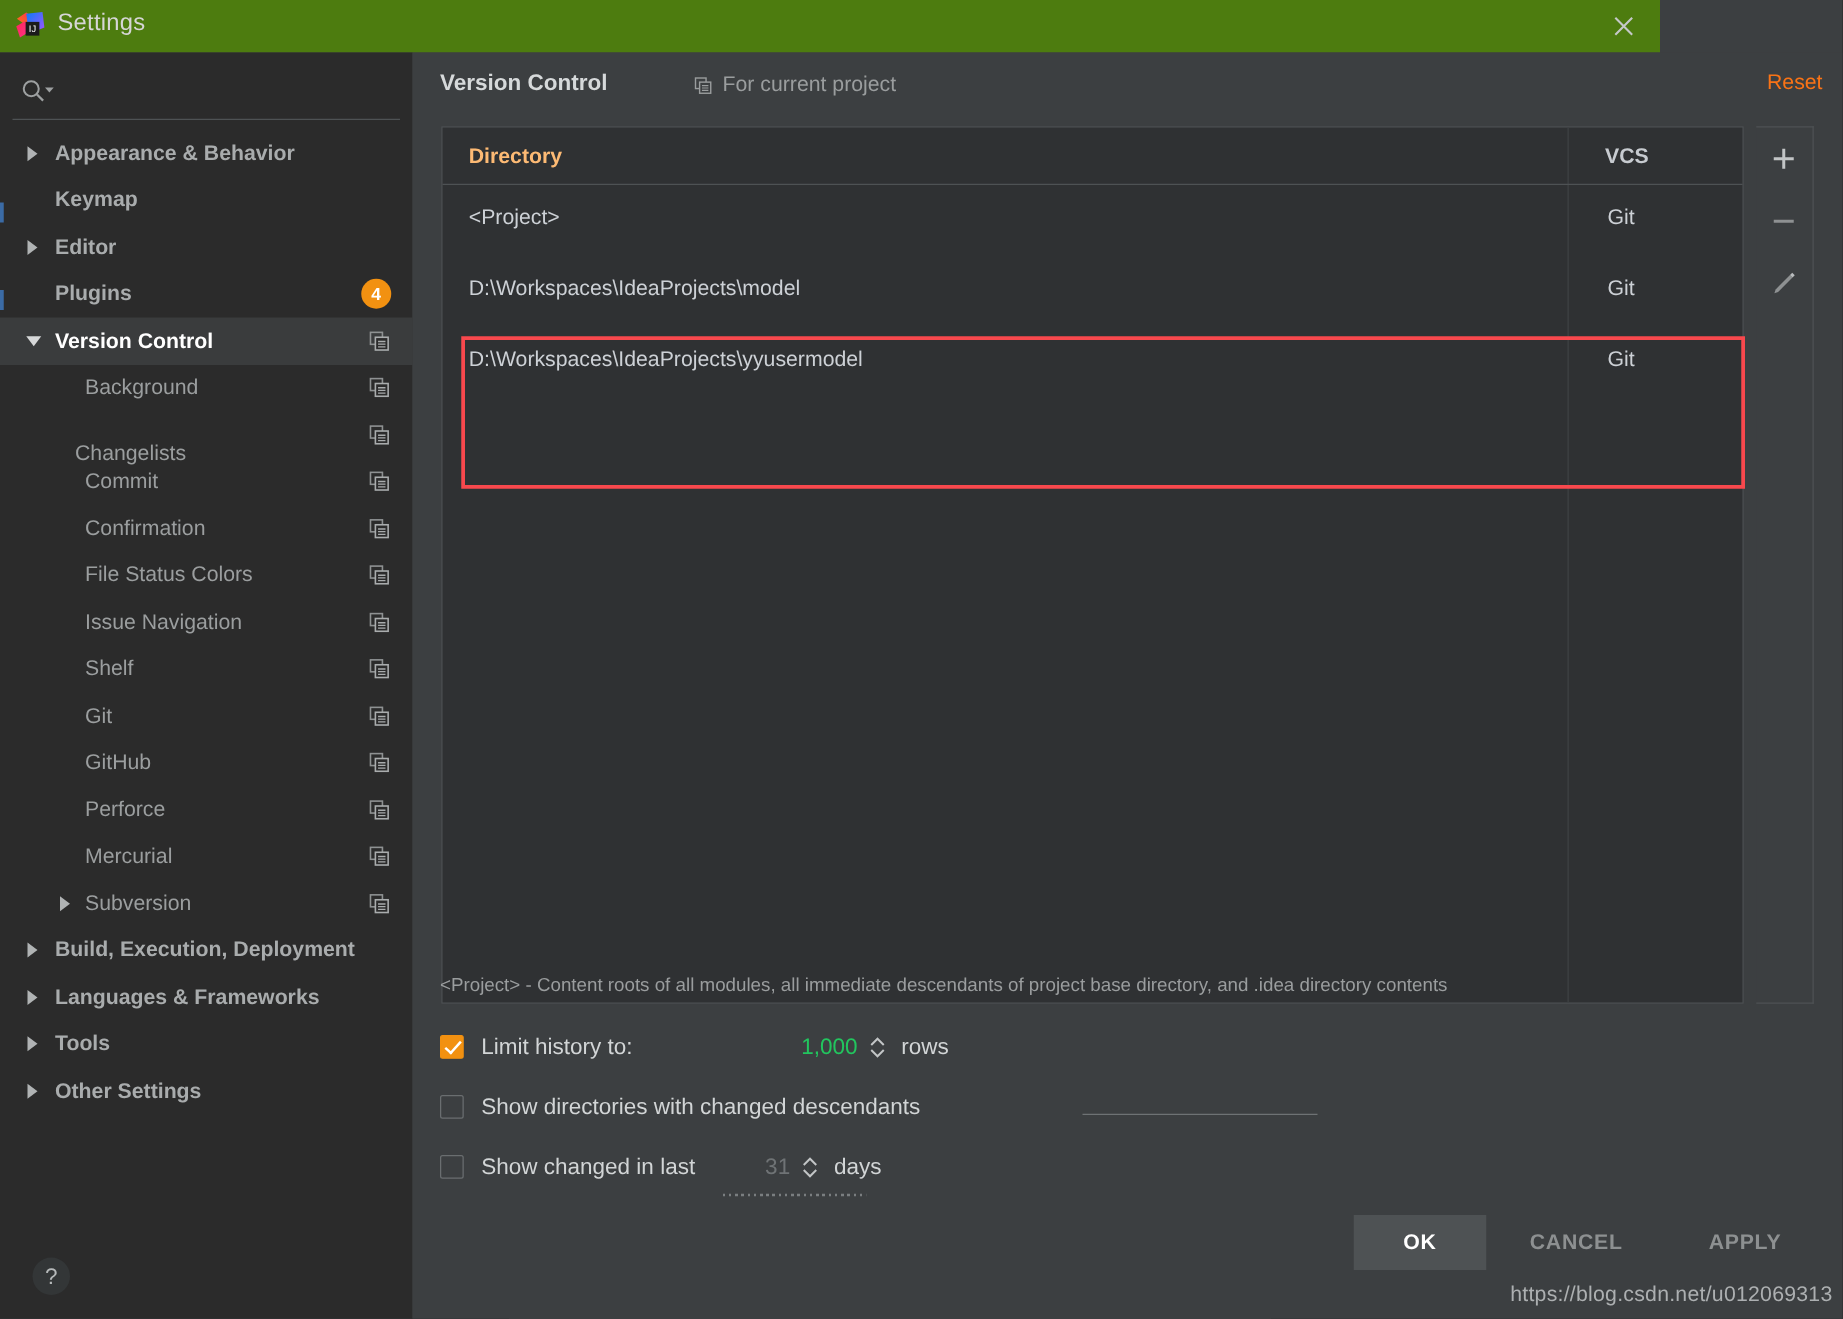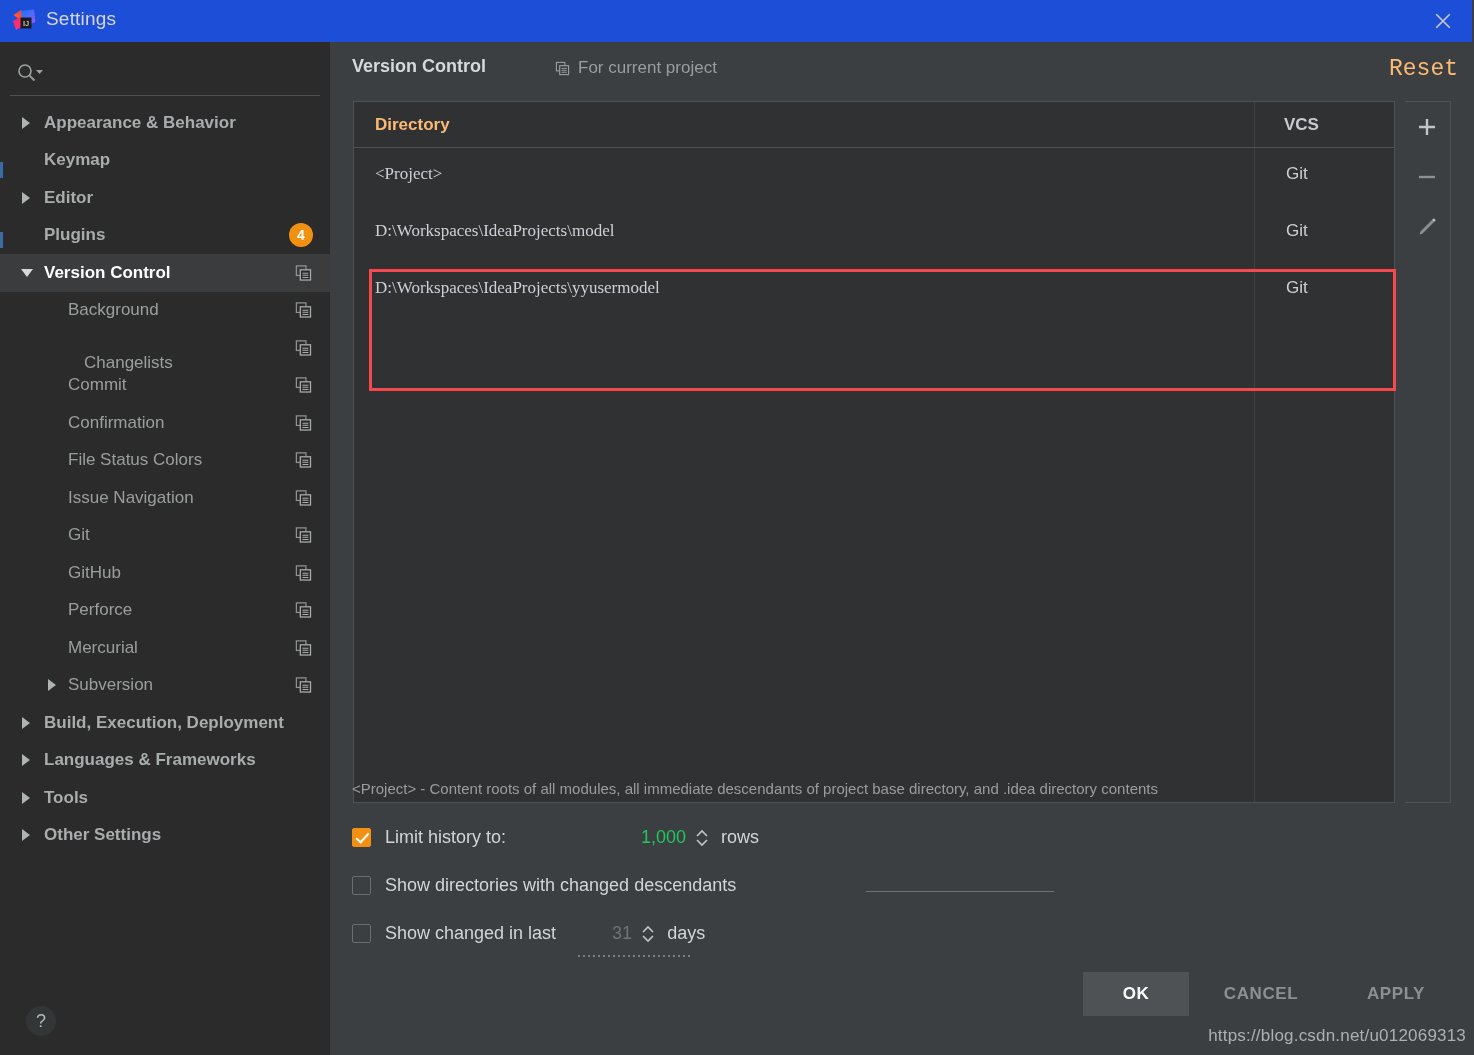--- a/index.html
+++ b/index.html
@@ -6,22 +6,22 @@
   html, body {
     width: 1474px; height: 1055px;
     background: #2b2b2b;
     font-family: "Liberation Sans", sans-serif;
     overflow: hidden;
   }
   #root { position: relative; width: 1474px; height: 1055px; background: #3c3f41; }
 
   
   .titlebar {
-    position: absolute; left: 0; top: 0; width: 1472px; height: 42px;
-    background: #1d4ed8; display: flex; align-items: center;
+    position: absolute; left: 0; top: 0; width: 1328px; height: 42px;
+    background: #4d7c0f; display: flex; align-items: center;
   }
   .ij-logo { position: absolute; left: 12px; top: 9px; width: 24px; height: 24px; }
   .title-text {
     position: absolute; left: 46px; top: 8px;
     font-size: 19px; color: #d6d6d6; letter-spacing: .2px;
   }
   .close-btn {
     position: absolute; right: 14px; top: 6px; width: 30px; height: 30px;
     display: flex; align-items: center; justify-content: center; cursor: pointer;
   }
@@ -68,32 +68,32 @@
     justify-content: center;
   }
   .edge-mark {
     position: absolute; left: 0; width: 3px; height: 16px; background: #3b6ba5;
   }
 
   
   .main { position: absolute; left: 330px; top: 42px; width: 1144px; height: 1013px; background: #3c3f41; }
   .mh-title { position: absolute; left: 22px; top: 14px; font-size: 18px; font-weight: bold; color: #d6d9da; }
   .mh-scope { position: absolute; left: 225px; top: 16px; font-size: 17px; color: #9a9d9e; display: flex; align-items: center; gap: 8px; text-align: center; }
-  .reset-link { position: absolute; right: 16px; top: 14px; font-size: 23px; color: #fdba74; cursor: pointer; font-family: Liberation Mono, monospace; }
+  .reset-link { position: absolute; right: 16px; top: 14px; font-size: 17px; color: #f97316; cursor: pointer; }
 
   .table-box {
     position: absolute; left: 23px; top: 59px; width: 1042px; height: 702px;
     border: 1px solid #4e5254; background: #2f3133;
   }
   .thead { height: 46px; border-bottom: 1px solid #4e5254; position: relative; }
   .th-dir { position: absolute; left: 21px; top: 13px; font-size: 17px; font-weight: bold; color: #fdba74; }
   .th-vcs { position: absolute; left: 930px; top: 13px; font-size: 17px; font-weight: bold; color: #c7cbd0; }
   .col-sep { position: absolute; left: 900px; top: 0; bottom: 0; width: 1px; background: #3f4244; }
   .trow { position: relative; height: 57px; }
-  .td-dir { position: absolute; left: 21px; top: 16px; font-size: 17px; color: #cdd1d6; white-space: nowrap; font-family: Liberation Serif, serif; }
+  .td-dir { position: absolute; left: 21px; top: 16px; font-size: 17px; color: #cdd1d6; white-space: nowrap; }
   .td-vcs { position: absolute; left: 932px; top: 16px; font-size: 17px; color: #cdd1d6; }
 
   .side-tools {
     position: absolute; left: 1075px; top: 59px; width: 46px; height: 702px;
     border: 1px solid #4e5254; border-left: none; background: #3c3f41;
   }
   .tool-btn { position: relative; width: 44px; height: 50px; display: flex; align-items: center; justify-content: center; cursor: pointer; }
 
   .hl-box {
     position: absolute; left: 15px; top: 167px; width: 1027px; height: 122px;
@@ -212,21 +212,21 @@
         </div>
         <div class="tree-item">
           <span class="ti-label" style="position: absolute; left: 68px;">Background</span>
           <svg class="copy-ico" width="17" height="17" viewBox="0 0 16 16">
             <rect x="1.3" y="1.3" width="9" height="9" stroke="#8e9192" stroke-width="1.2" fill="none"></rect>
             <rect x="5" y="5" width="9.6" height="9.6" stroke="#a9acad" stroke-width="1.2" fill="#2b2b2b"></rect>
             <path d="M7 8.2 H12.6 M7 10.2 H12.6 M7 12.2 H12.6" stroke="#a9acad" stroke-width="1"></path>
           </svg>
         </div>
         <div class="tree-item">
-          <span class="ti-label" style="position: absolute; left: 84px; margin-top: 31px;">Changelists</span>
+          <span class="ti-label" style="position: absolute; left: 60px; margin-top: 31px;">Changelists</span>
           <svg class="copy-ico" width="17" height="17" viewBox="0 0 16 16">
             <rect x="1.3" y="1.3" width="9" height="9" stroke="#8e9192" stroke-width="1.2" fill="none"></rect>
             <rect x="5" y="5" width="9.6" height="9.6" stroke="#a9acad" stroke-width="1.2" fill="#2b2b2b"></rect>
             <path d="M7 8.2 H12.6 M7 10.2 H12.6 M7 12.2 H12.6" stroke="#a9acad" stroke-width="1"></path>
           </svg>
         </div>
         <div class="tree-item">
           <span class="ti-label" style="position: absolute; left: 68px;">Commit</span>
           <svg class="copy-ico" width="17" height="17" viewBox="0 0 16 16">
             <rect x="1.3" y="1.3" width="9" height="9" stroke="#8e9192" stroke-width="1.2" fill="none"></rect>
@@ -245,20 +245,28 @@
         <div class="tree-item">
           <span class="ti-label" style="position: absolute; left: 68px;">File Status Colors</span>
           <svg class="copy-ico" width="17" height="17" viewBox="0 0 16 16">
             <rect x="1.3" y="1.3" width="9" height="9" stroke="#8e9192" stroke-width="1.2" fill="none"></rect>
             <rect x="5" y="5" width="9.6" height="9.6" stroke="#a9acad" stroke-width="1.2" fill="#2b2b2b"></rect>
             <path d="M7 8.2 H12.6 M7 10.2 H12.6 M7 12.2 H12.6" stroke="#a9acad" stroke-width="1"></path>
           </svg>
         </div>
         <div class="tree-item">
           <span class="ti-label" style="position: absolute; left: 68px;">Issue Navigation</span>
+          <svg class="copy-ico" width="17" height="17" viewBox="0 0 16 16">
+            <rect x="1.3" y="1.3" width="9" height="9" stroke="#8e9192" stroke-width="1.2" fill="none"></rect>
+            <rect x="5" y="5" width="9.6" height="9.6" stroke="#a9acad" stroke-width="1.2" fill="#2b2b2b"></rect>
+            <path d="M7 8.2 H12.6 M7 10.2 H12.6 M7 12.2 H12.6" stroke="#a9acad" stroke-width="1"></path>
+          </svg>
+        </div>
+        <div class="tree-item">
+          <span class="ti-label" style="position: absolute; left: 68px;">Shelf</span>
           <svg class="copy-ico" width="17" height="17" viewBox="0 0 16 16">
             <rect x="1.3" y="1.3" width="9" height="9" stroke="#8e9192" stroke-width="1.2" fill="none"></rect>
             <rect x="5" y="5" width="9.6" height="9.6" stroke="#a9acad" stroke-width="1.2" fill="#2b2b2b"></rect>
             <path d="M7 8.2 H12.6 M7 10.2 H12.6 M7 12.2 H12.6" stroke="#a9acad" stroke-width="1"></path>
           </svg>
         </div>
         <div class="tree-item">
           <span class="ti-label" style="position: absolute; left: 68px;">Git</span>
           <svg class="copy-ico" width="17" height="17" viewBox="0 0 16 16">
             <rect x="1.3" y="1.3" width="9" height="9" stroke="#8e9192" stroke-width="1.2" fill="none"></rect>

